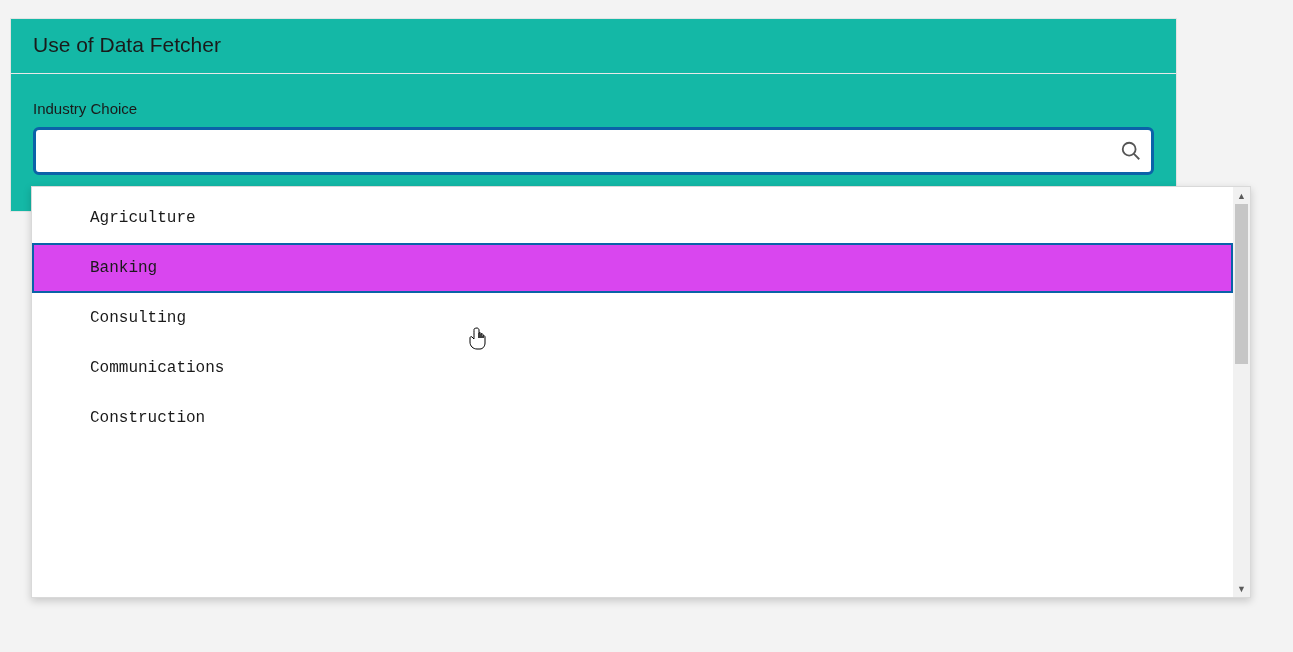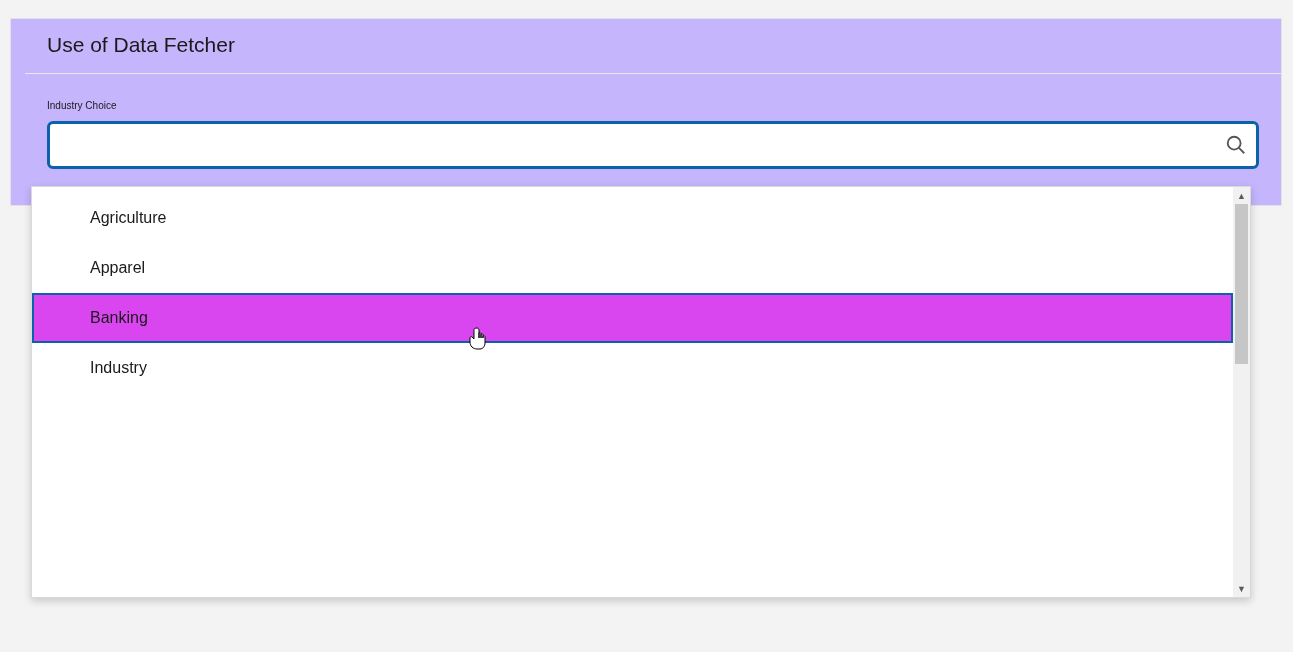--- a/index.html
+++ b/index.html
@@ -8,39 +8,38 @@
     background: #f3f3f3;
     font-family: "Segoe UI", Arial, sans-serif;
     color: #1a1a1a;
     position: relative;
     overflow: hidden;
   }
   .card {
     position: absolute;
     left: 10px;
     top: 18px;
-    width: 1272px;
-    background: #c4b5fd;
+    width: 1167px;
+    background: #14b8a6;
     border: 1px solid #e3e3e3;
-    padding-left: 14px;
   }
   .card-header {
     padding: 14px 22px 16px 22px;
     border-bottom: 1px solid #e8e8e8;
   }
   .card-title {
     font-size: 21px;
     font-weight: 400;
     color: #1a1a1a;
   }
   .card-body {
     padding: 26px 22px 36px 22px;
   }
   .field-label {
-    font-size: 10px;
+    font-size: 15px;
     color: #1a1a1a;
     margin-bottom: 10px;
   }
   .lookup-wrap {
     position: relative;
   }
   .lookup-input {
     width: 100%;
     height: 48px;
     border: 3px solid #0b62a8;
@@ -71,20 +70,21 @@
     height: 412px;
     background: #fff;
     border: 1px solid #d9d9d9;
     box-shadow: 0 3px 8px rgba(0,0,0,0.18);
     display: flex;
   }
   .dropdown-list {
     flex: 1 1 auto;
     overflow: hidden;
     padding-top: 6px;
+    font-family: Liberation Mono, monospace;
   }
   .dropdown-item {
     height: 50px;
     display: flex;
     align-items: center;
     padding-left: 56px;
     font-size: 16px;
     color: #1a1a1a;
     white-space: nowrap;
     cursor: pointer;
@@ -149,28 +149,31 @@
       </span>
     </div>
   </div>
 </div>
 
 <div class="dropdown">
   <div class="dropdown-list" id="dropdown-list">
       <div class="dropdown-item">
         <span>Agriculture</span>
       </div>
-      <div class="dropdown-item">
-        <span>Apparel</span>
-      </div>
       <div class="dropdown-item highlight">
         <span>Banking</span>
       </div>
       <div class="dropdown-item">
-        <span>Industry</span>
+        <span>Consulting</span>
+      </div>
+      <div class="dropdown-item">
+        <span>Communications</span>
+      </div>
+      <div class="dropdown-item">
+        <span>Construction</span>
       </div>
     </div>
   <div class="scrollbar">
     <div class="scroll-arrow">▲</div>
     <div class="scroll-thumb"></div>
     <div class="scroll-arrow">▼</div>
   </div>
 </div>
 
 <svg class="cursor" viewBox="0 0 20 24">

